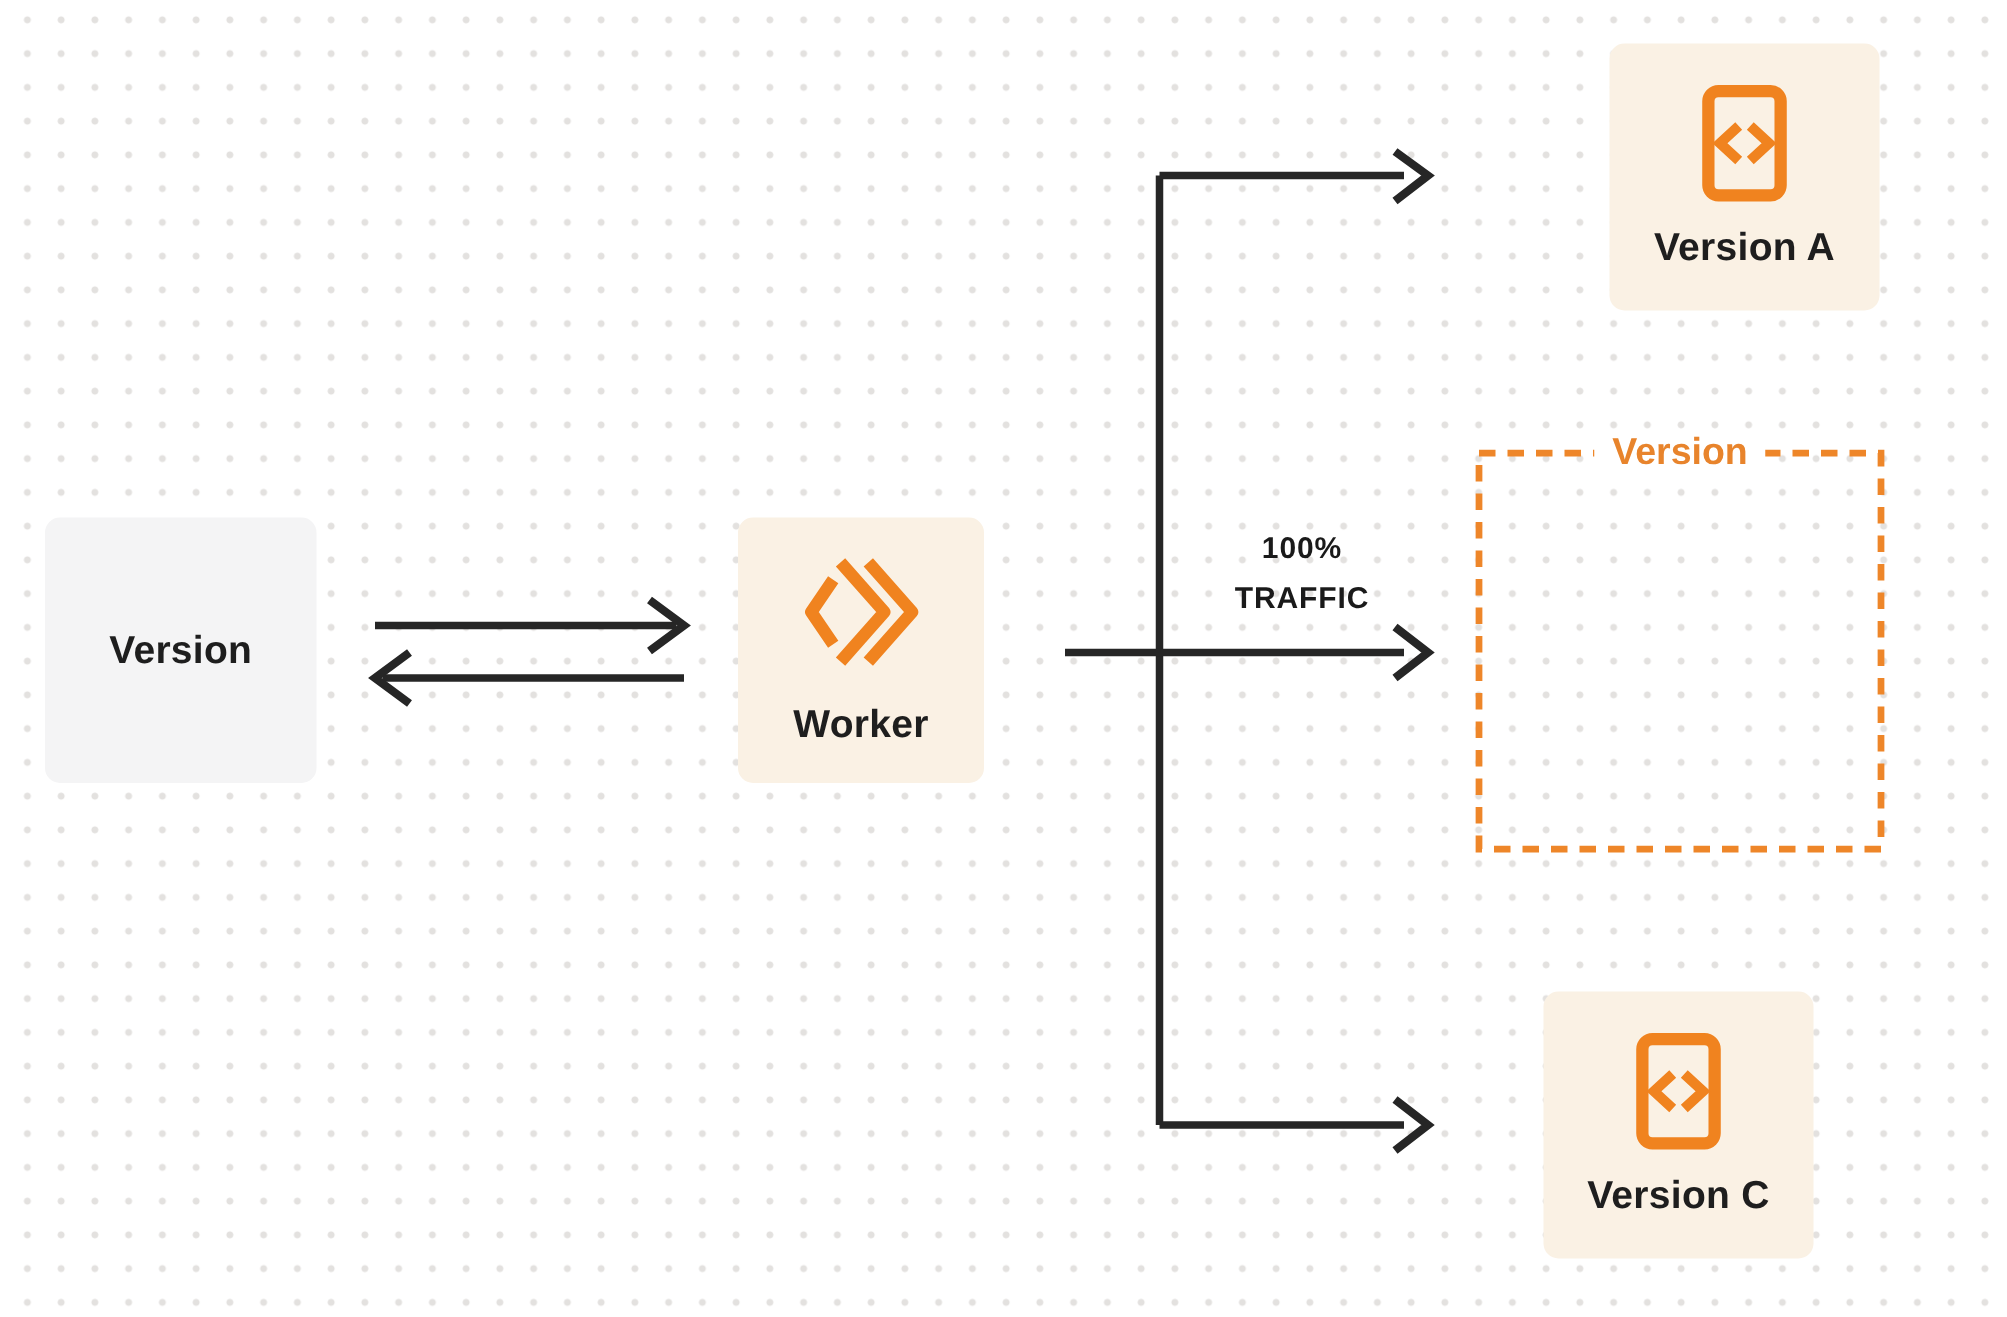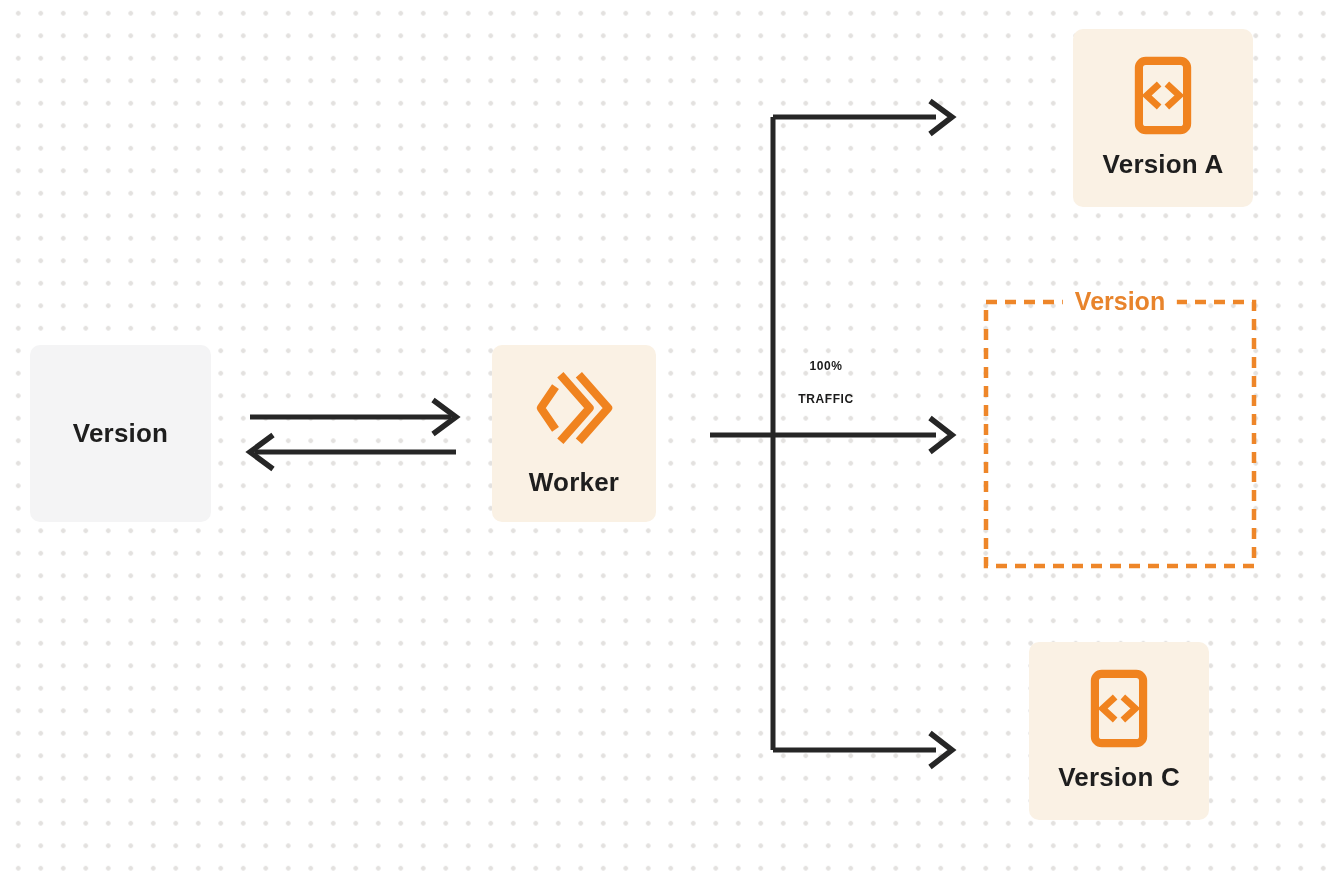--- a/index.html
+++ b/index.html
@@ -47,28 +47,28 @@
     background: #faf1e4;
     gap: 20px;
   }
   .node-version {
     width: 180px; height: 178px;
     background: #faf1e4;
     gap: 14px;
   }
   .node-version-a { left: 1029px; top: 29px; margin-left: 44px; }
   .node-version-b { left: 1030px; top: 344px; }
-  .node-version-c { left: 1029px; top: 642px; }
+  .node-version-c { left: 1029px; top: 661px; }
   .traffic-label {
     position: absolute;
-    left: 826px; top: 350px;
+    left: 868px; top: 350px;
     transform: translateX(-50%);
     text-align: center;
     font-weight: bold;
-    font-size: 12px;
+    font-size: 20px;
     line-height: 33px;
     color: #1a1a1a;
     letter-spacing: 0.6px;
     white-space: nowrap;
   }
   .deployed-label {
     position: absolute;
     left: 1120px; top: 286px;
     transform: translateX(-50%);
     background: #ffffff;

